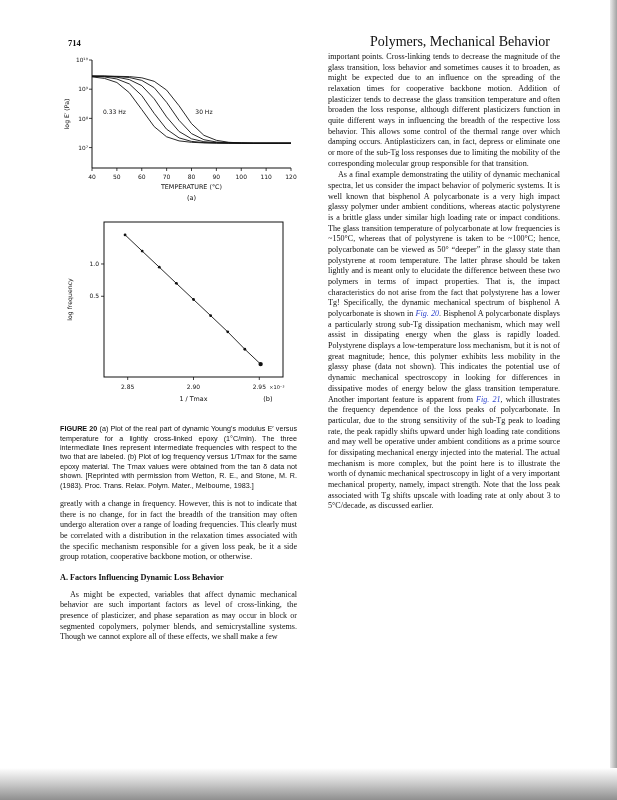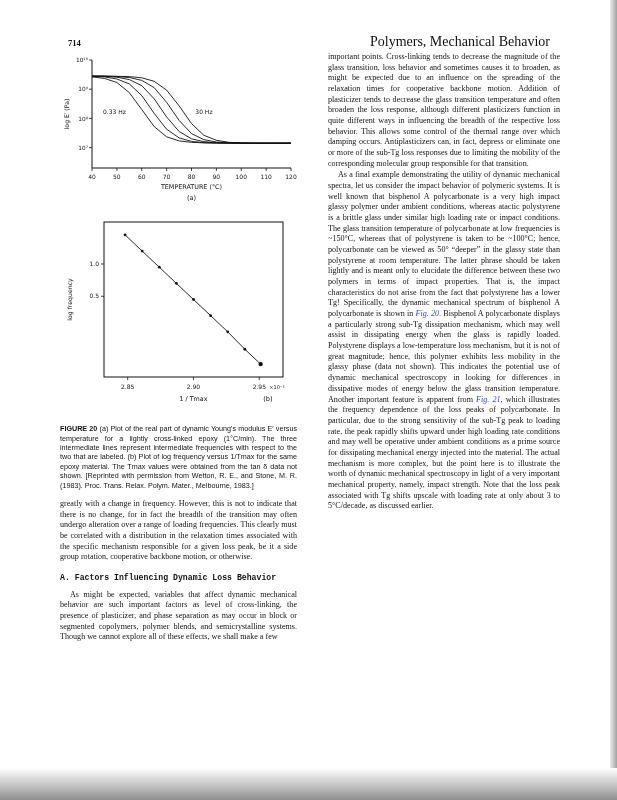--- a/index.html
+++ b/index.html
@@ -23,21 +23,21 @@
   svg text { font-family:"DejaVu Sans", sans-serif; fill:#111; }
   .caption {
     font-family:"Liberation Sans", sans-serif;
     font-size:7.2px; line-height:1.3; text-align:justify;
     margin:4px 0 9px 0;
   }
   .caption b { font-weight:bold; }
   p { margin:0 0 1px 0; }
   p.indent { text-indent:10px; }
   .section-heading {
-    font-family:Liberation Mono, monospace;
+    font-family:Liberation Serif, serif;
     font-weight:bold; font-size:8.2px; text-align:left;
     margin:10px 0 6px 0;
   }
   .run-link { color:var(--link-blue); cursor:pointer;font-style:italic; }
   .edge-right {
     position:absolute; top:0; right:0; width:7px; height:100%;
     background:linear-gradient(to right,#ececec,#a2a2a2);
   }
   .edge-bottom {
     position:absolute; left:0; bottom:0; width:100%; height:32px;

